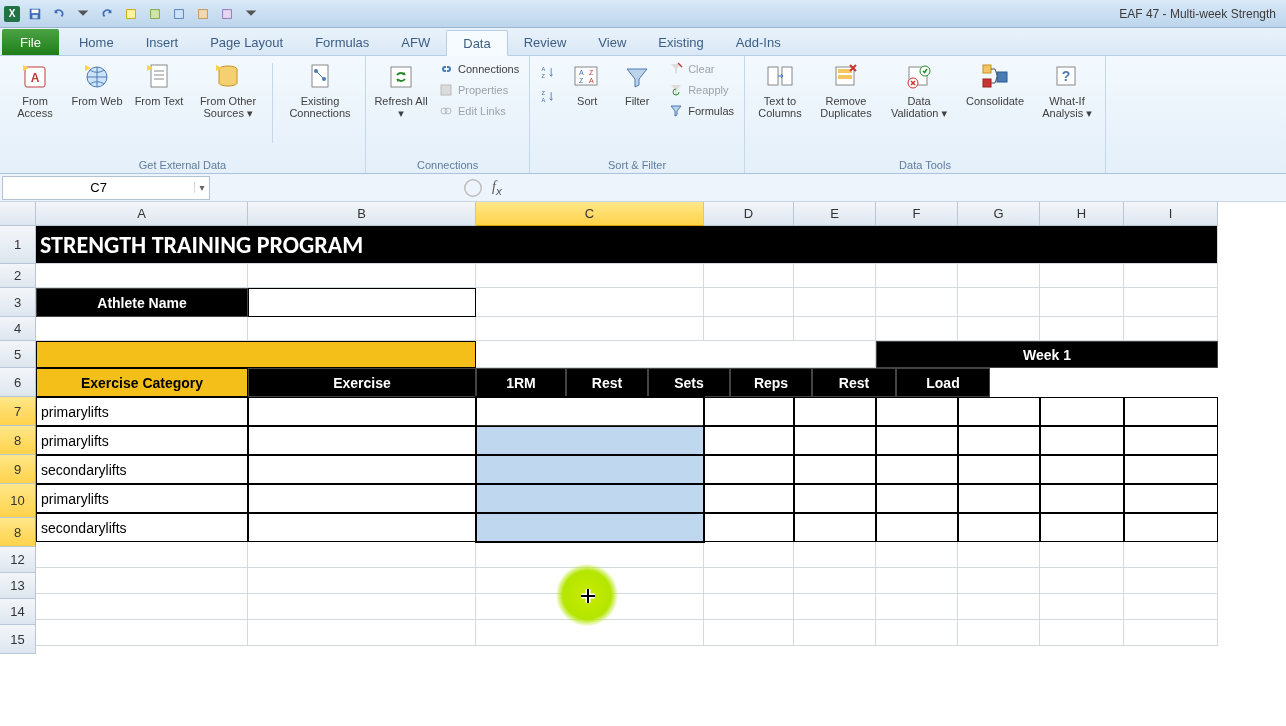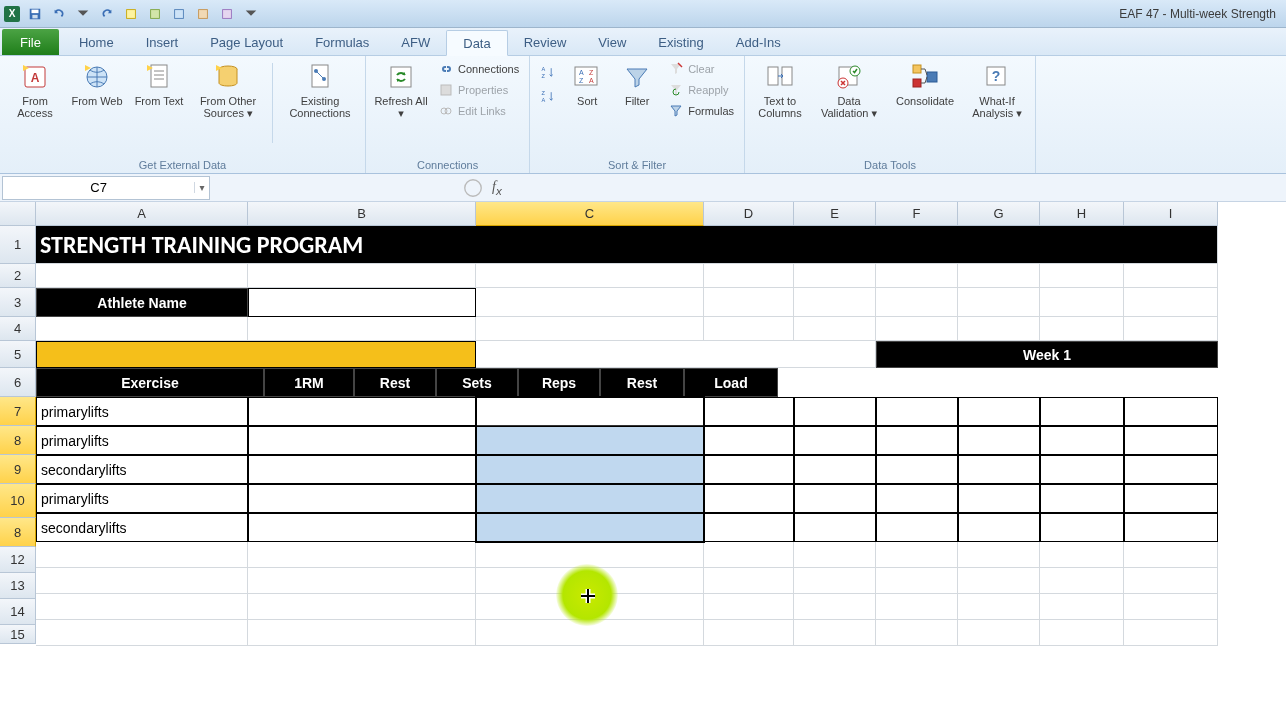--- a/index.html
+++ b/index.html
@@ -334,20 +334,32 @@
       <div class="big-btn">
         <div class="ico">
             <svg viewBox="0 0 32 32">
               <rect x="4" y="6" width="10" height="18" fill="#fff" stroke="#888"></rect>
               <rect x="18" y="6" width="10" height="18" fill="#fff" stroke="#888"></rect>
               <path d="M14 15h4m-1-2l2 2-2 2" stroke="#3a6eb5" fill="none"></path>
             </svg>
           </div>
         <div class="lbl">Text to
 Columns</div>
+      </div>
+      <div class="big-btn" style="width:66px">
+        <div class="ico">
+            <svg viewBox="0 0 32 32">
+              <rect x="6" y="6" width="18" height="18" fill="#fff" stroke="#888"></rect>
+              <rect x="8" y="8" width="14" height="4" fill="#f4c560"></rect>
+              <rect x="8" y="14" width="14" height="4" fill="#f4c560"></rect>
+              <path d="M20 4l6 6M26 4l-6 6" stroke="#c33" stroke-width="2"></path>
+            </svg>
+          </div>
+        <div class="lbl">Remove
+Duplicates</div>
       </div>
       <div class="big-btn" style="width:72px">
         <div class="ico">
             <svg viewBox="0 0 32 32">
               <rect x="6" y="6" width="18" height="18" fill="#fff" stroke="#888"></rect>
               <circle cx="22" cy="10" r="5" fill="#fff" stroke="#2a8a2a"></circle>
               <path d="M20 10l1.5 1.5L24 8" stroke="#2a8a2a" fill="none" stroke-width="1.5"></path>
               <circle cx="10" cy="22" r="5" fill="#fff" stroke="#c33"></circle>
               <path d="M8 20l4 4M12 20l-4 4" stroke="#c33" stroke-width="1.5"></path>
             </svg>
@@ -418,21 +430,21 @@
       <div class="row-head" style="height: 27px;">5</div>
       <div class="row-head" style="height: 29px;">6</div>
       <div class="row-head selected" style="height: 29px;">7</div>
       <div class="row-head selected" style="height: 29px;">8</div>
       <div class="row-head selected" style="height: 29px;">9</div>
       <div class="row-head selected" style="height: 34px;">10</div>
       <div class="row-head selected" style="height: 29px;">8</div>
       <div class="row-head" style="height: 26px;">12</div>
       <div class="row-head" style="height: 26px;">13</div>
       <div class="row-head" style="height: 26px;">14</div>
-      <div class="row-head" style="height: 19px;">15</div>
+      <div class="row-head" style="height: 29px;">15</div>
     </div>
   <div class="cells" id="cells">
       <div class="row" style="height: 38px;">
         <div class="cell title-row" style="width: 1182px; height: 38px;">STRENGTH TRAINING PROGRAM</div>
       </div>
       <div class="row" style="height: 24px;">
         <div class="cell" style="width: 212px; height: 24px;"></div>
         <div class="cell" style="width: 228px; height: 24px;"></div>
         <div class="cell" style="width: 228px; height: 24px;"></div>
         <div class="cell" style="width: 90px; height: 24px;"></div>
@@ -463,20 +475,21 @@
         <div class="cell" style="width: 82px; height: 24px;"></div>
         <div class="cell" style="width: 84px; height: 24px;"></div>
         <div class="cell" style="width: 94px; height: 24px;"></div>
       </div>
       <div class="row" style="height: 27px;">
         <div class="cell yellow-fill" style="width: 440px; height: 27px;"></div>
         <div class="cell" style="width: 400px; height: 27px;"></div>
         <div class="cell black-fill" style="width: 342px; height: 27px;">Week 1</div>
       </div>
       <div class="row" style="height: 29px;">
+        <div class="cell yellow-fill" style="width: 212px; height: 29px;">Exercise Category</div>
         <div class="cell black-fill" style="width: 228px; height: 29px;">Exercise</div>
         <div class="cell black-fill" style="width: 90px; height: 29px;">1RM</div>
         <div class="cell black-fill" style="width: 82px; height: 29px;">Rest</div>
         <div class="cell black-fill" style="width: 82px; height: 29px;">Sets</div>
         <div class="cell black-fill" style="width: 82px; height: 29px;">Reps</div>
         <div class="cell black-fill" style="width: 84px; height: 29px;">Rest</div>
         <div class="cell black-fill" style="width: 94px; height: 29px;">Load</div>
       </div>
       <div class="row" style="height: 29px;">
         <div class="cell bordered" style="width: 212px; height: 29px;">primarylifts</div>

